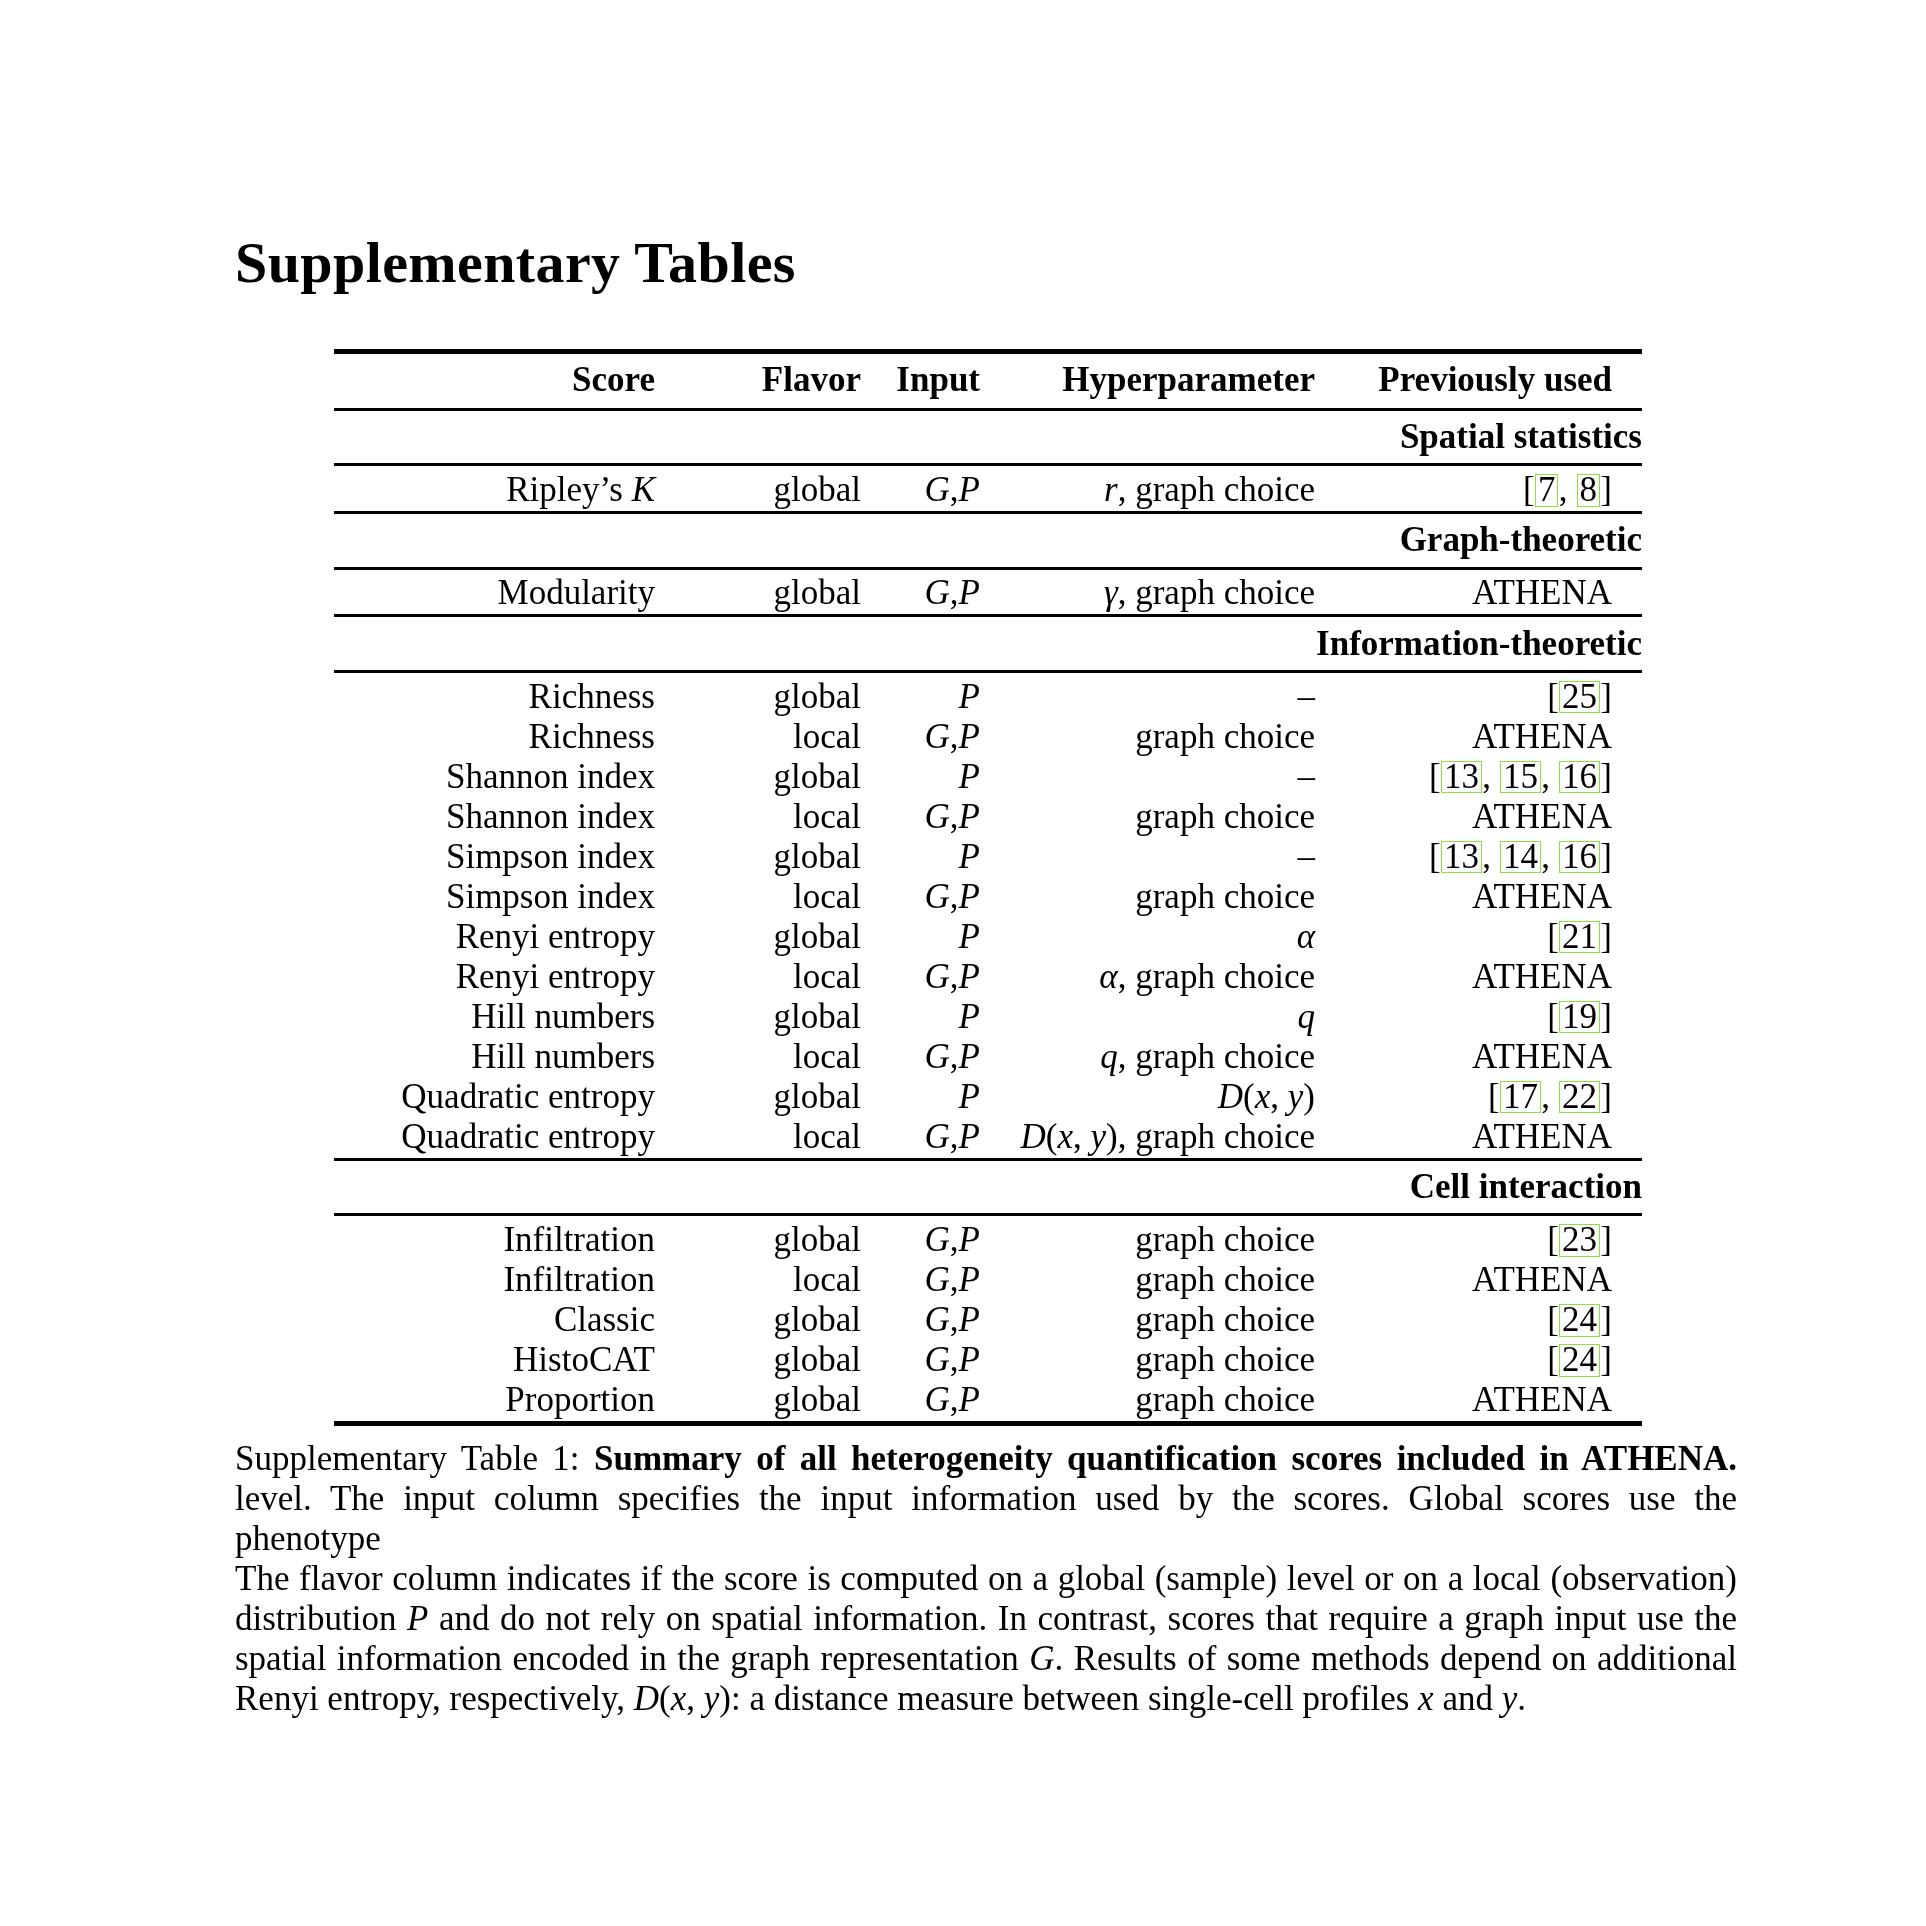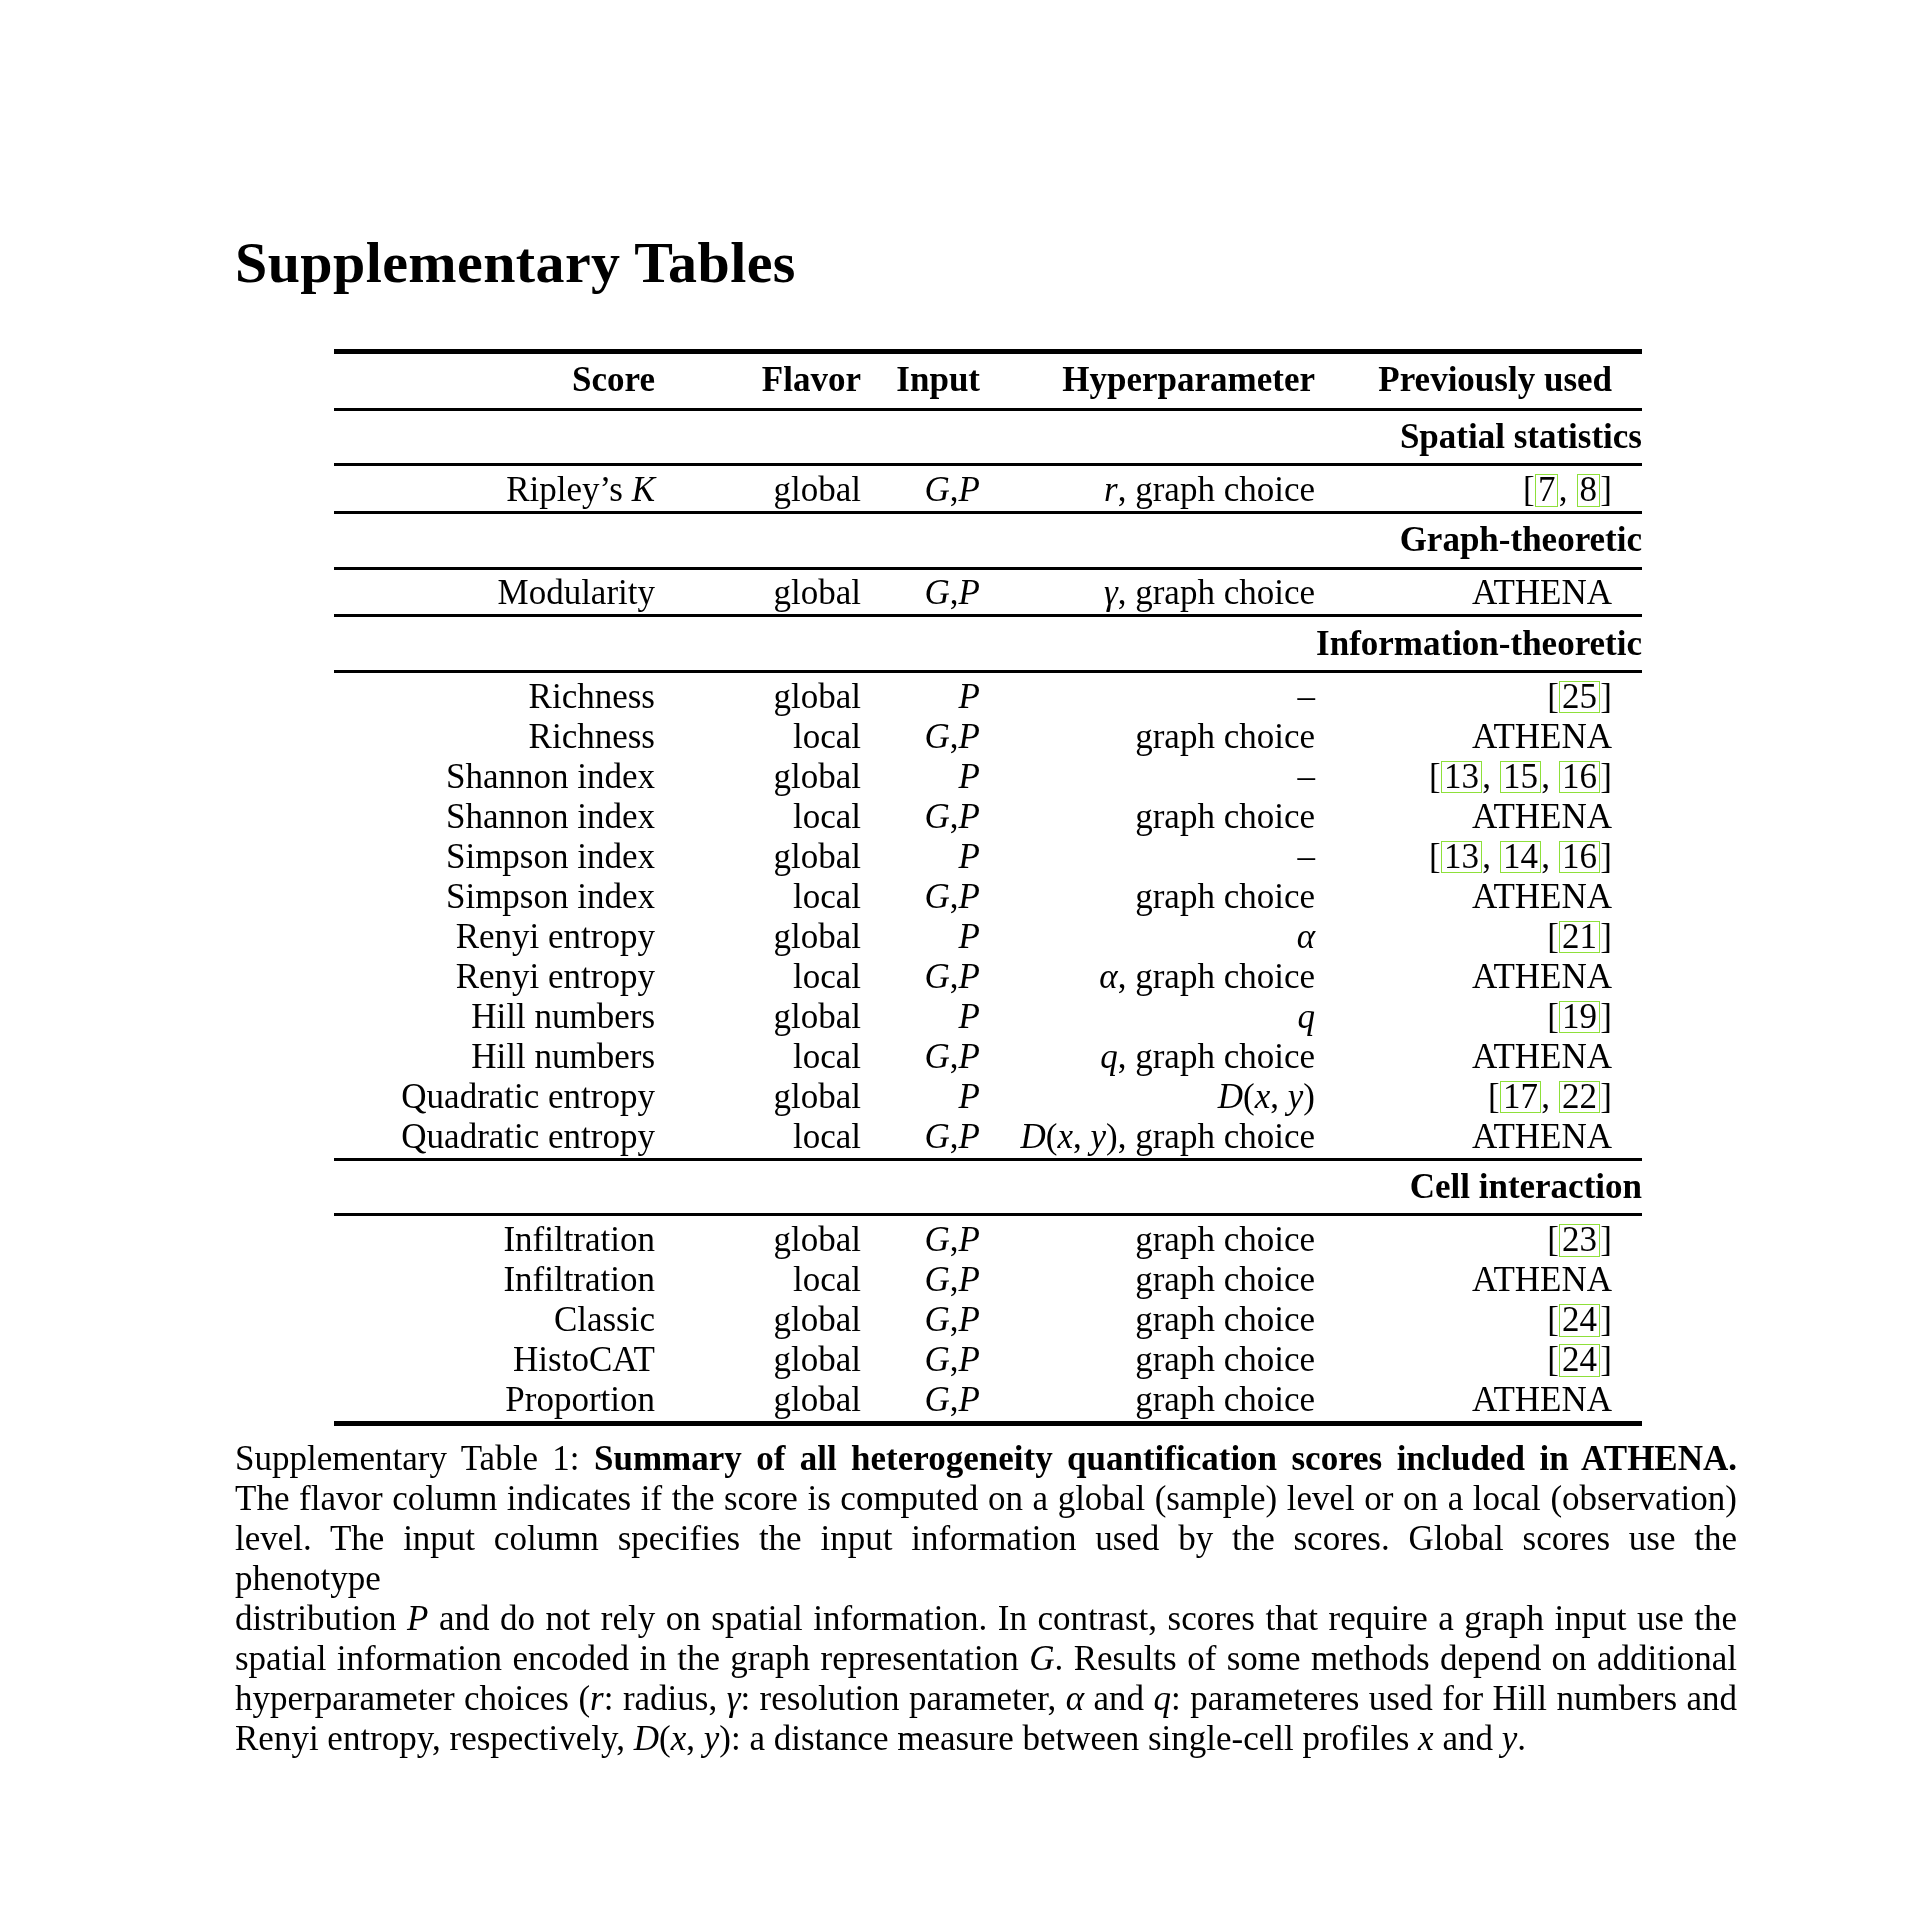--- a/index.html
+++ b/index.html
@@ -238,23 +238,22 @@
             <td class="c1"><span>global</span></td>
             <td class="c2"><span class="it">G</span><span>,</span><span class="it">P</span></td>
             <td class="c3"><span>graph choice</span></td>
             <td class="c4"><span>ATHENA</span></td>
           </tr>
         </tbody>
     </table>
 
     <div class="caption" id="caption">
         <div class="cap-line"><span>Supplementary Table 1: </span><span class="bd">Summary of all heterogeneity quantification scores included in ATHENA.</span></div>
+        <div class="cap-line"><span>level. The input column specifies the input information used by the scores. Global scores use the phenotype</span></div>
         <div class="cap-line"><span>The flavor column indicates if the score is computed on a global (sample) level or on a local (observation)</span></div>
-        <div class="cap-line"><span>level. The input column specifies the input information used by the scores. Global scores use the phenotype</span></div>
         <div class="cap-line"><span>distribution </span><span class="it">P</span><span> and do not rely on spatial information. In contrast, scores that require a graph input use the</span></div>
         <div class="cap-line"><span>spatial information encoded in the graph representation </span><span class="it">G</span><span>. Results of some methods depend on additional</span></div>
-        <div class="cap-line"><span>hyperparameter choices (</span><span class="it">r</span><span>: radius, </span><span class="it">γ</span><span>: resolution parameter, </span><span class="it">α</span><span> and </span><span class="it">q</span><span>: parameteres used for Hill numbers and</span></div>
         <div class="cap-line last"><span>Renyi entropy, respectively, </span><span class="it">D</span><span>(</span><span class="it">x</span><span>, </span><span class="it">y</span><span>)</span><span>: a distance measure between single-cell profiles </span><span class="it">x</span><span> and </span><span class="it">y</span><span>.</span></div>
       </div>
   </div>
 
 </div>
 
 
 </body></html>

